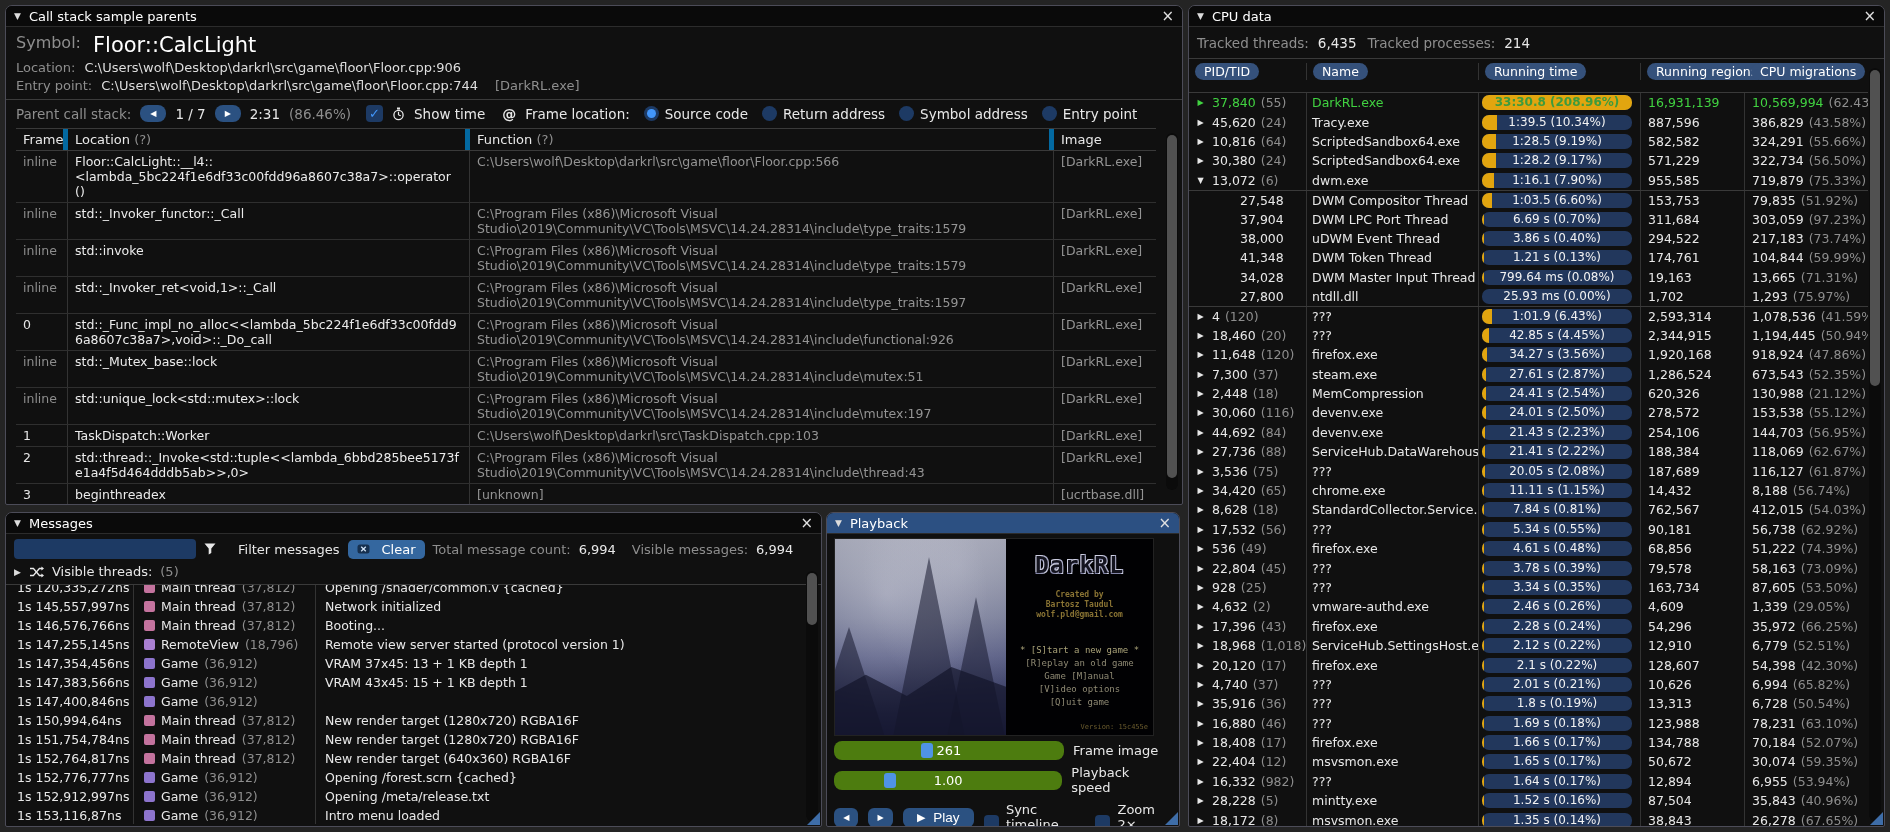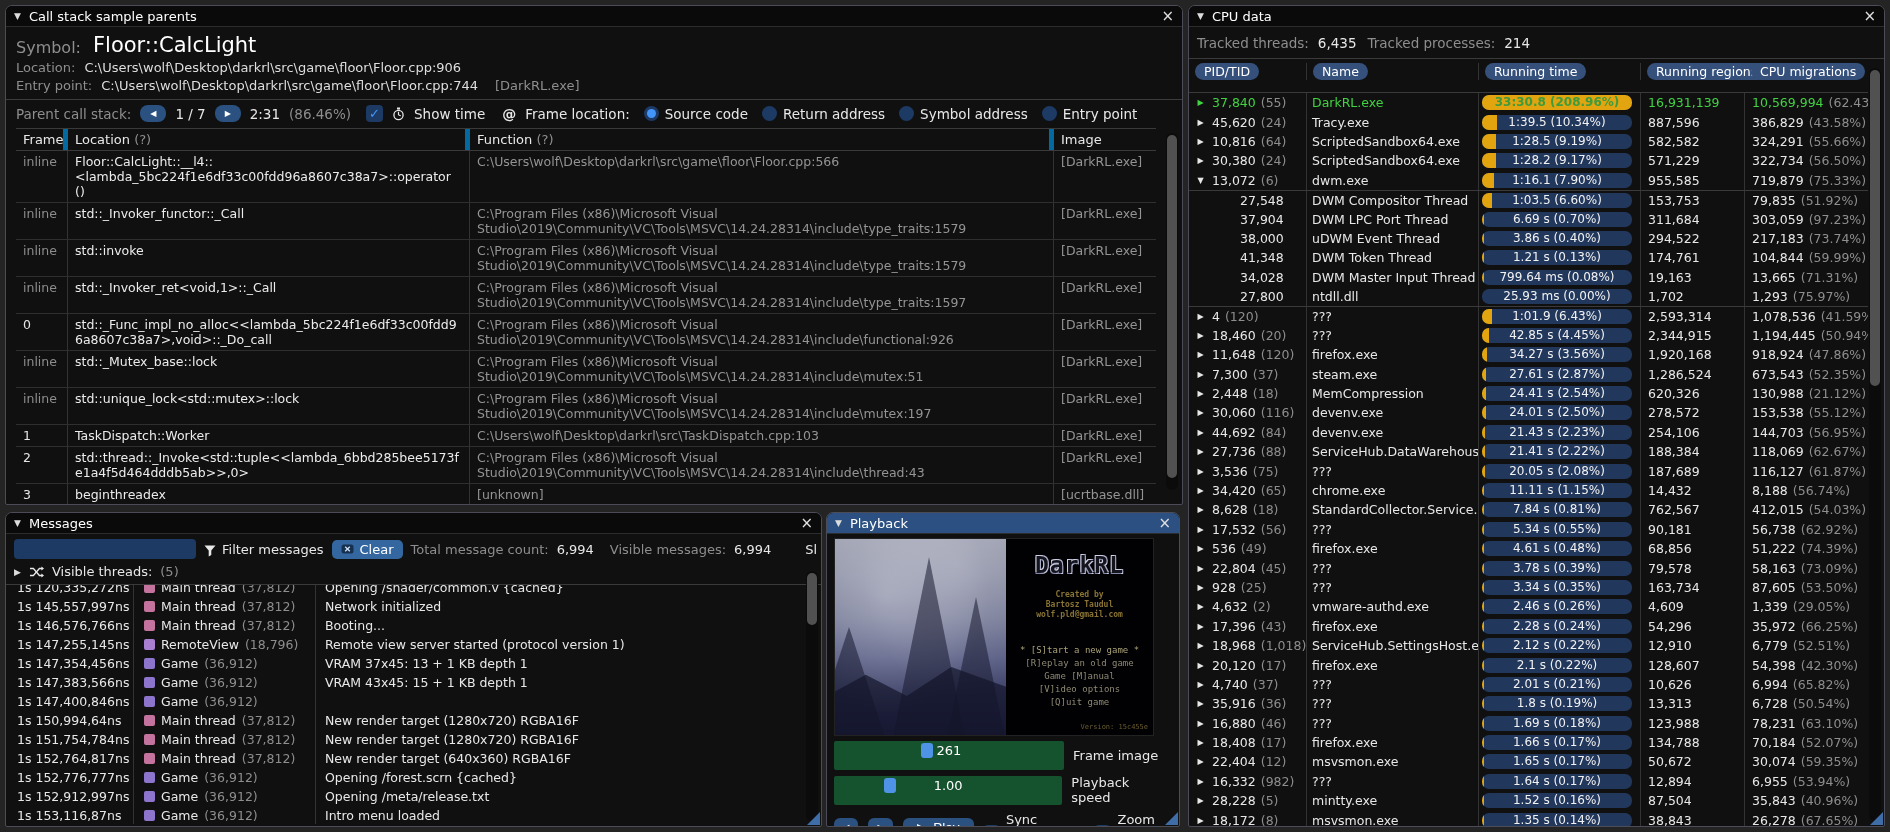--- a/index.html
+++ b/index.html
@@ -13,21 +13,21 @@
   .tb-close{margin-left:auto;font-size:15px;line-height:1;color:#e0e0e0;cursor:pointer}
   .gray{color:#8e8e8e}
   .grip{position:absolute;right:1px;bottom:1px;width:0;height:0;border-style:solid;border-width:0 0 13px 13px;border-color:transparent transparent #3e6da8 transparent}
   .vtrack{position:absolute;width:12px;background:#0b0b0b;border-radius:6px}
   .vthumb{position:absolute;left:1px;width:10px;background:#515151;border-radius:5px}
   svg{display:block}
 
   
   #callstack{left:5px;top:5px;width:1178px;height:500px}
   .cs-body{padding:5px 10px 0}
-  .sym-row{display:flex;align-items:flex-end;gap:12px;margin:1px 0 3px}
+  .sym-row{display:flex;align-items:flex-start;gap:12px;margin:1px 0 3px}
   .sym-lbl{font-size:16px;color:#8e8e8e}
   .sym-val{font-size:21px;color:#ffffff}
   .meta-row{display:flex;align-items:baseline;gap:9px;margin:3px 0;font-size:13px}
   .meta-val{color:#dedede}
   .meta-img{color:#8e8e8e;margin-left:8px}
   .cs-sep{border-top:1px solid #3c3c3c;margin:6px -10px 5px}
   .controls{display:flex;align-items:center;gap:9px;margin:2px 0 6px;font-size:13.5px}
   .pg-btn{min-width:26px;height:17px;border-radius:8px;background:#2b5181;color:#fff;font-size:8px;display:inline-flex;align-items:center;justify-content:center;border:none;cursor:pointer}
   .checkbox{width:17px;height:17px;border-radius:4px;background:#1d3a64;display:inline-flex;align-items:center;justify-content:center;cursor:pointer}
   .chk{color:#4296fa;font-size:13px;font-weight:bold;line-height:1}
@@ -47,22 +47,22 @@
   .cs-row.num .c-frame{color:#e6e6e6}
   .c-fn{color:#ececec}
   .c-loc,.c-img{color:#949494}
   #cs-scroll{right:4px;top:127px;bottom:14px}
   #cs-scroll .vthumb{top:2px;height:96%}
 
   
   #messages{left:5px;top:512px;width:817px;height:315px}
   .toolbar{display:flex;align-items:center;gap:8px;padding:5px 8px 4px;font-size:13px;white-space:nowrap}
   .filter-input{width:196px;height:20px;background:#1d3a64;border:none;border-radius:4px;color:#fff;padding:0 6px;font:inherit;outline:none}
-  .icon-label{display:inline-flex;align-items:flex-end;gap:6px;cursor:pointer}
-  .clear-btn{display:inline-flex;align-items:center;gap:6px;background:#34679f;border:none;border-radius:5px;padding:2px 9px;color:#fff;font:inherit;cursor:pointer}
+  .icon-label{display:inline-flex;align-items:center;gap:22px;cursor:pointer}
+  .clear-btn{display:inline-flex;align-items:center;gap:12px;background:#34679f;border:none;border-radius:5px;padding:2px 9px;color:#fff;font:inherit;cursor:pointer}
   .threads-row{display:flex;align-items:center;gap:8px;padding:1px 8px 5px;font-size:13px;border-bottom:1px solid #3a3a3a}
   .exp-arrow{font-size:9px;color:#dcdcdc}
   .msg-list{position:relative;overflow:hidden;height:239px}
   .msg-row{display:grid;grid-template-columns:128px 182px 1fr;height:19px;align-items:center;font-size:12.5px}
   .msg-row>.mc1{padding-left:11px;border-right:1px solid #333;height:100%;display:flex;align-items:center;white-space:nowrap}
   .msg-row>.mc2{padding-left:10px;border-right:1px solid #333;height:100%;display:flex;align-items:center;gap:6px;white-space:nowrap}
   .msg-row>.mc3{padding-left:9px;white-space:nowrap;overflow:hidden}
   .msg-list .msg-row:first-child{margin-top:-7px}
   .swatch{width:11px;height:11px;border-radius:2px;display:inline-block}
   #msg-scroll{right:3px;top:58px;bottom:5px}
@@ -79,21 +79,21 @@
   .t3{left:-22px;top:88px;width:72px;height:110px;clip-path:polygon(50% 0,100% 100%,0 100%)}
   .t4{left:0;top:122px;width:171px;height:76px;background:rgba(17,19,40,.68);clip-path:polygon(0 40%,18% 18%,42% 46%,68% 8%,100% 34%,100% 100%,0 100%)}
   .fog{position:absolute;inset:0;background:radial-gradient(ellipse at 30% 28%,rgba(230,230,240,.35),transparent 60%),radial-gradient(ellipse at 72% 14%,rgba(212,212,226,.3),transparent 55%)}
   .gamescreen{flex:1;background:#010103;position:relative;display:flex;flex-direction:column;align-items:center;font-family:"DejaVu Sans Mono","Liberation Mono",monospace}
   .logo{margin-top:13px;font-size:23px;font-weight:bold;letter-spacing:1px;color:#14141f;text-shadow:-1px -1px 0 #cfd0e2,1px -1px 0 #a9abc6,-1px 1px 0 #8486a8,1px 1px 0 #caccdf}
   .created{margin-top:12px;text-align:center;font-size:8px;line-height:10px;color:#8a7434;font-weight:bold}
   .menu{margin-top:24px;text-align:center;font-size:9px;line-height:13px;color:#8f8a74}
   .menu-line.hl{color:#aaa379}
   .version{position:absolute;right:5px;bottom:4px;font-size:7px;color:#6b5c2e}
   .slider-row{display:flex;align-items:center;gap:9px;margin-top:5px}
-  .slider{position:relative;width:230px;height:29px;background:#14532d;border-radius:2px;cursor:pointer}
+  .slider{position:relative;width:230px;height:19px;background:#4d7c0f;border-radius:8px;cursor:pointer}
   .grab{position:absolute;top:2px;width:12px;height:15px;border-radius:3px;background:#4f93e6}
   .slider-val{position:absolute;left:0;right:0;text-align:center;font-size:13px;line-height:19px;color:#fff}
   .btn-row{display:flex;align-items:center;gap:10px;margin-top:7px}
   .sm-btn{width:27px;height:19px;background:#2b5181;border:none;border-radius:6px;color:#fff;font-size:8px;display:inline-flex;align-items:center;justify-content:center;cursor:pointer}
   .play-btn{display:inline-flex;align-items:center;gap:8px;background:#2b5181;border:none;border-radius:6px;padding:2px 14px;color:#fff;font-size:13.5px;cursor:pointer}
   .play-tri{font-size:11px}
   .cb-label{display:inline-flex;align-items:flex-end;gap:7px}
 
   
   #cpu{left:1188px;top:5px;width:697px;height:822px}

